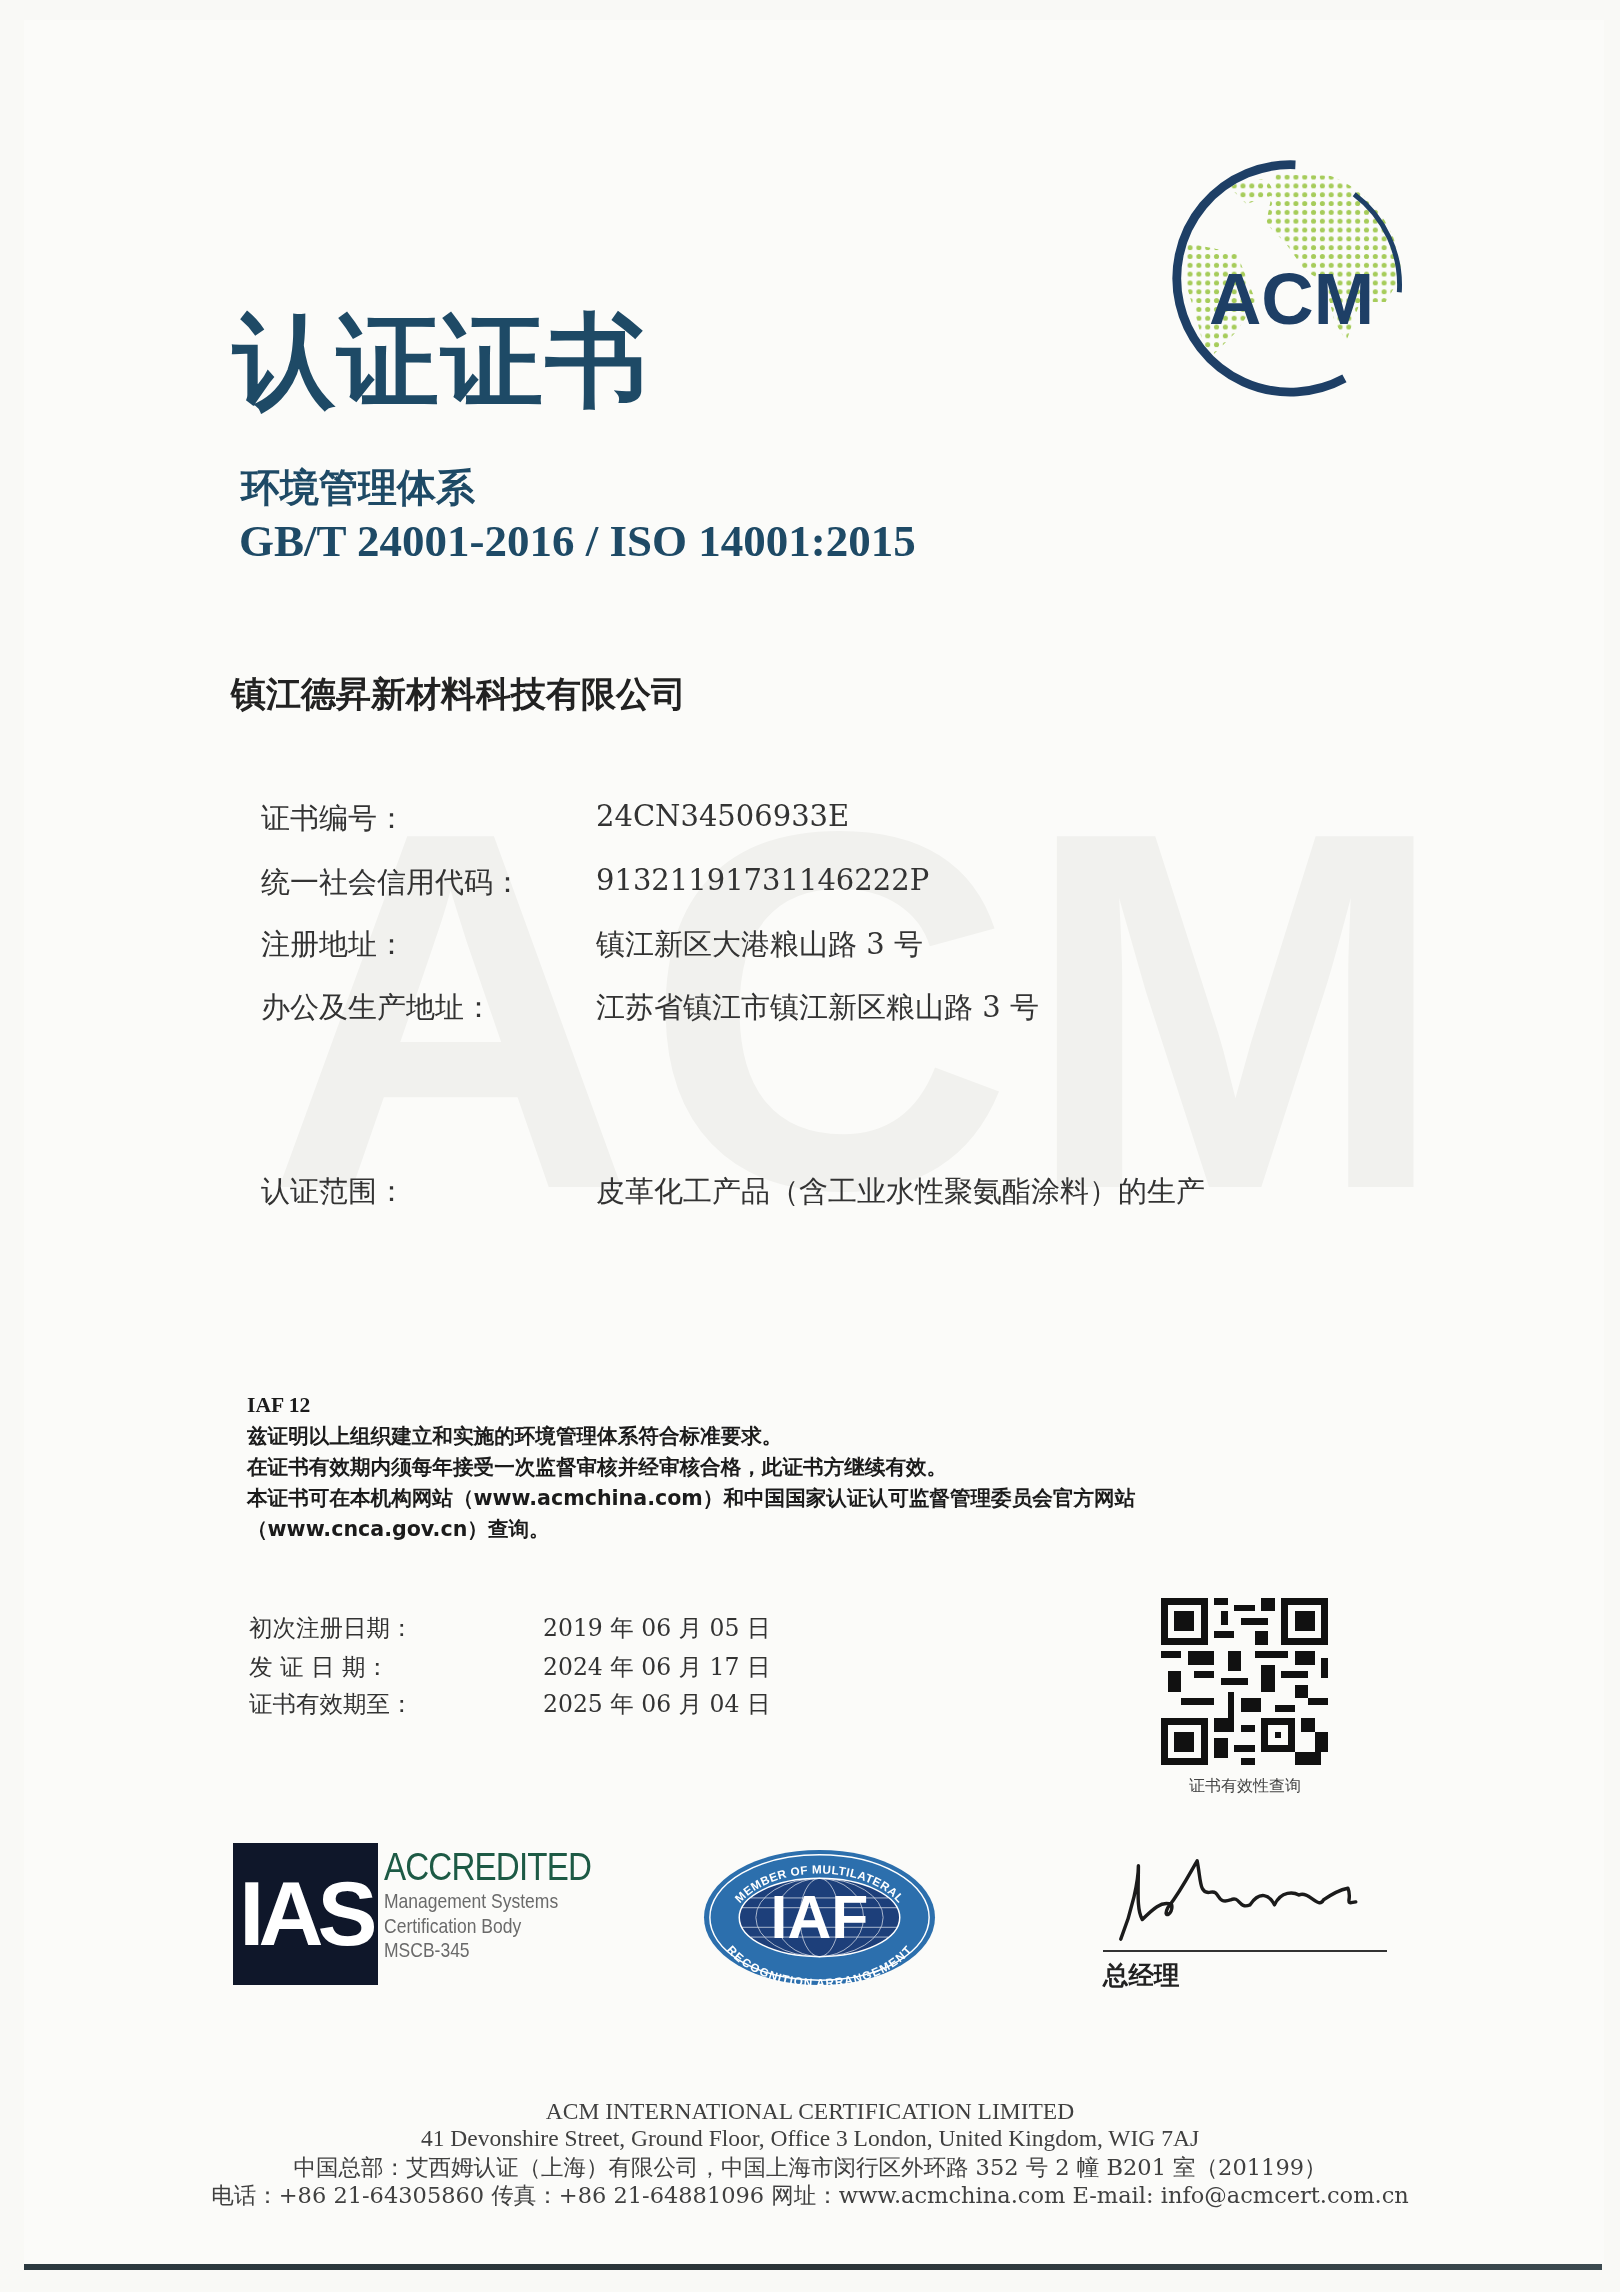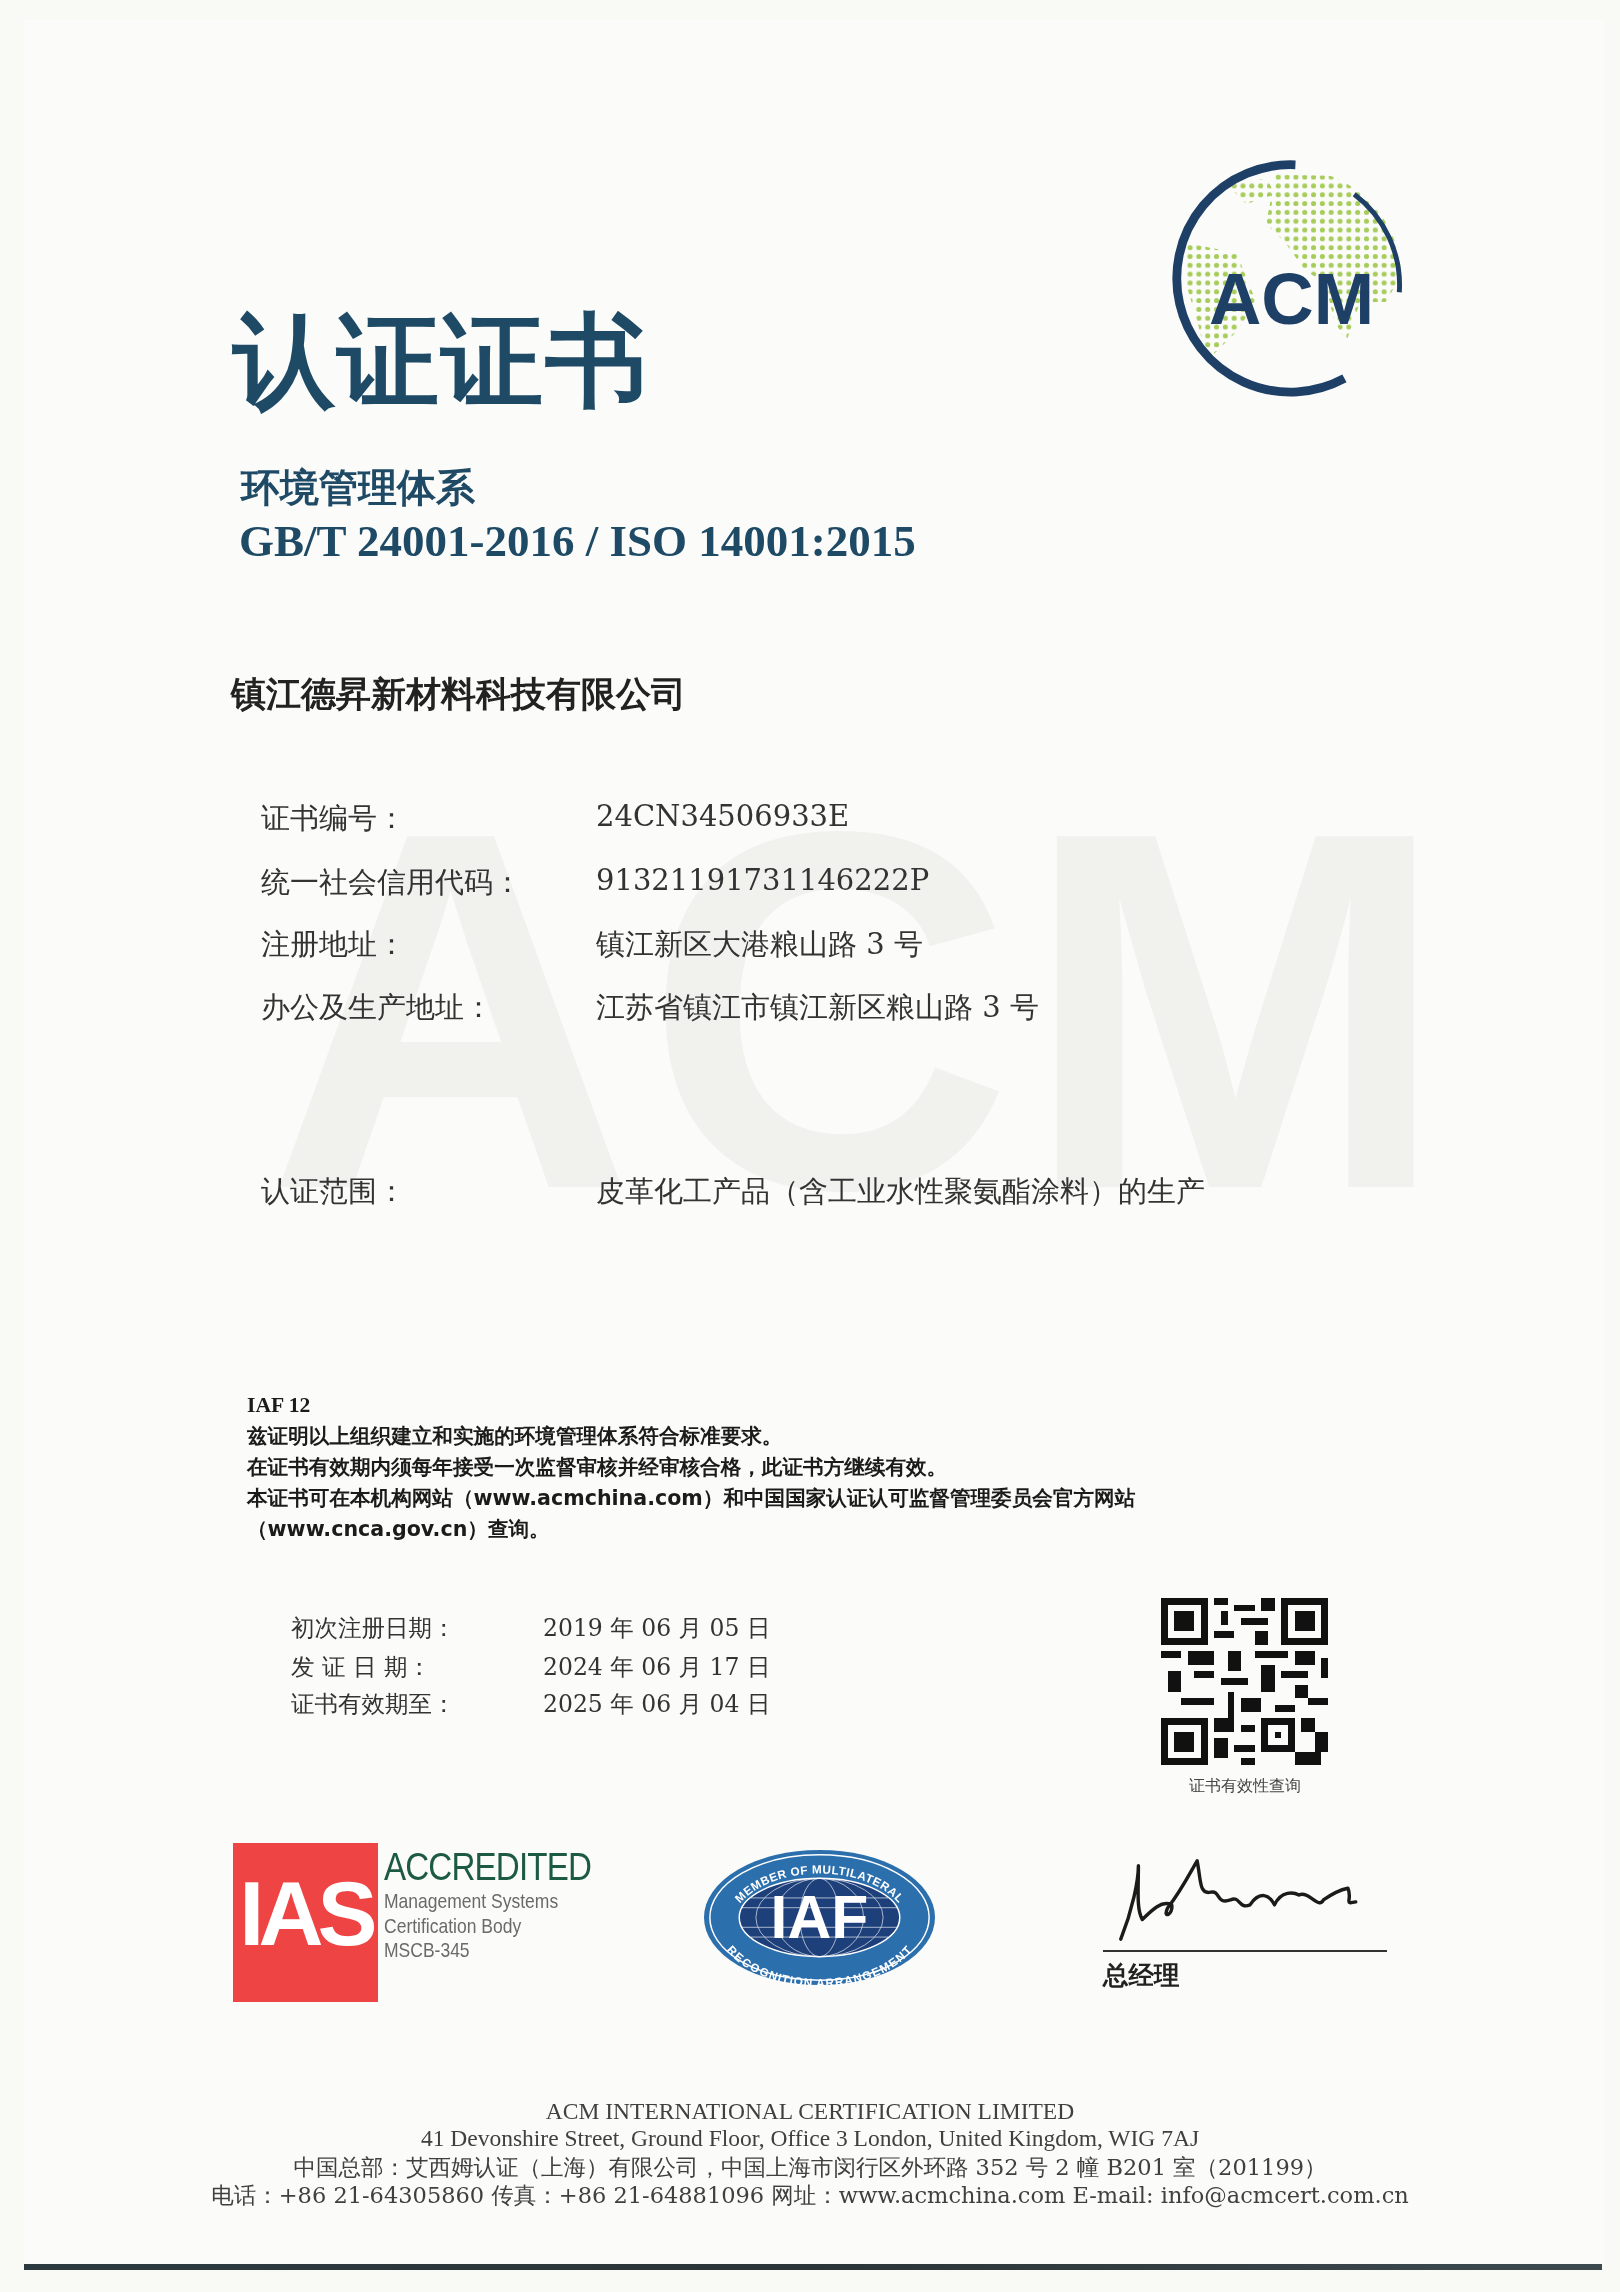--- a/index.html
+++ b/index.html
@@ -44,29 +44,29 @@
   .info-row .lbl { position:absolute; left:0; white-space:nowrap;margin-left:18px; }
   .info-row .val { position:absolute; left:353px; white-space:nowrap; }
 
   .notice {
     left:247px; top:1390px; font-family:"DejaVu Sans", sans-serif;
     font-weight:bold; font-size:20.6px; line-height:31px; color:#1b1b1b;
   }
   .notice .iaf { font-family:"Liberation Serif", serif; font-size:21.6px; }
 
   .date-row { position:absolute; left:249px; font-size:23.5px; color:#333; font-family:"DejaVu Serif", serif; }
-  .date-row .lbl { position:absolute; left:0; white-space:nowrap;margin-left:42px; }
+  .date-row .lbl { position:absolute; left:0; white-space:nowrap; }
   .date-row .val { position:absolute; left:294px; white-space:nowrap; }
 
   .qr { left:1161px; top:1598px; width:167px; height:167px; }
   .qr-caption { left:1147px; top:1776px; width:196px; text-align:center; font-size:16px; color:#444; font-family:"DejaVu Sans", sans-serif; }
 
   .ias { left:233px; top:1843px; }
   .ias-box {
-    position:absolute; left:0; top:0; width:145px; height:159px; background:#ef4444;
+    position:absolute; left:0; top:0; width:145px; height:142px; background:#0f172a;
     color:#fff; font-family:"Liberation Sans", sans-serif; font-weight:bold;
     font-size:90px; line-height:142px; text-align:center; letter-spacing:-5.9px;
   }
   .ias-text { position:absolute; left:151px; top:2px; white-space:nowrap; font-family:"Liberation Sans", sans-serif; }
   .ias-acc { font-size:39px; color:#1d5a45; letter-spacing:-1px; transform:scaleX(0.85); transform-origin:left; display:block; }
   .ias-sub { font-size:20.6px; color:#6a6a6a; line-height:24.5px; display:block; transform:scaleX(0.85); transform-origin:left; }
 
   .iaf-logo { left:702px; top:1848px; width:235px; height:139px; }
 
   .sig { left:1103px; top:1851px; width:294px; height:93px; }

